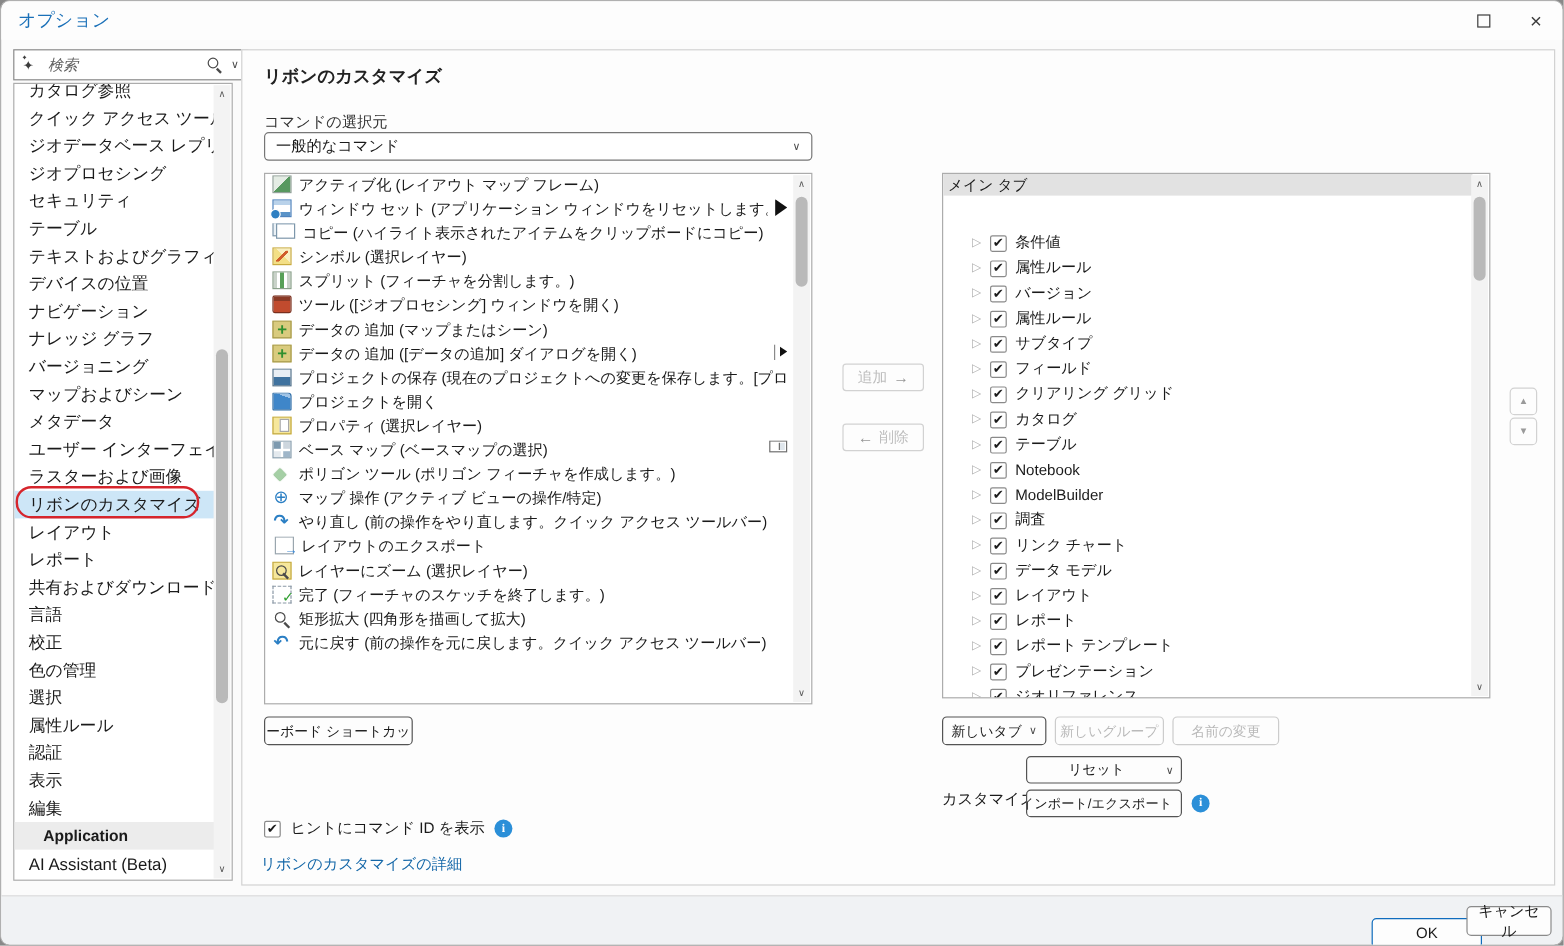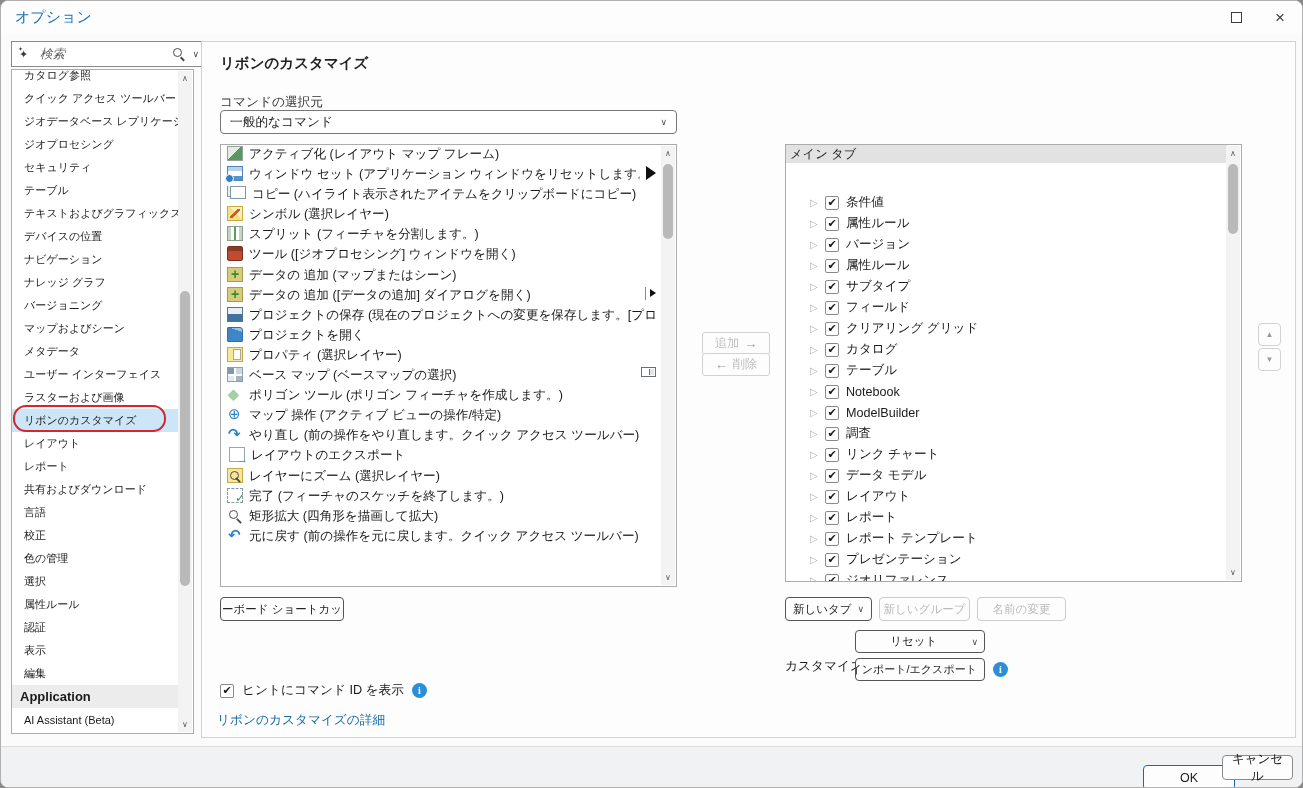--- a/index.html
+++ b/index.html
@@ -31,23 +31,23 @@
   
   .vscroll{position:absolute;top:1px;right:1px;bottom:1px;width:14px;background:#f3f3f3;}
   .sb-arrow{position:absolute;left:0;right:0;height:15px;display:flex;align-items:center;justify-content:center;font-size:8px;color:#5a5a5a;}
   .sb-arrow.up{top:0;} .sb-arrow.up::after{content:"∧";}
   .sb-arrow.down{bottom:0;} .sb-arrow.down::after{content:"∨";}
   .sb-thumb{position:absolute;left:2px;right:2px;background:#b9b9b9;border-radius:6px;}
 
   
   .sidebar-list{position:absolute;left:10px;top:68px;width:183px;height:665px;border:1px solid #acacac;background:#fff;overflow:hidden;}
   .sidebar-rows{position:absolute;left:0;top:-6px;right:14px;}
-  .srow{display:flex;align-items:center;height:23px;padding-left:12px;font-size:11px;white-space:nowrap;overflow:hidden;}
+  .srow{display:flex;align-items:center;height:23px;padding-left:12px;font-size:14px;white-space:nowrap;overflow:hidden;}
   .srow.selected{background:#cde6f7;}
-  .srow.group-header{background:#ececec;font-weight:bold;padding-left:8px;font-size:13px;}
+  .srow.group-header{background:#ececec;font-weight:bold;padding-left:24px;font-size:13px;}
   .red-ring{position:absolute;left:12px;top:404px;width:153px;height:27px;border:2px solid #d6252c;border-radius:13px;pointer-events:none;}
 
   
   .main-panel{position:absolute;left:200px;top:40px;width:1095px;height:697px;background:#fdfdfd;border:1px solid #d2d2d2;}
   .heading{position:absolute;left:18px;top:12px;font-size:14.5px;font-weight:bold;color:#222;}
   .choose-label{position:absolute;left:18px;top:52px;font-size:12.7px;color:#333;}
   .select{position:absolute;left:18px;top:68px;width:457px;height:24px;border:1px solid #767676;border-radius:4px;background:#fff;display:flex;align-items:center;padding:0 9px;font-size:12.7px;}
   .select .chev{margin-left:auto;}
 
   
@@ -97,21 +97,21 @@
 
   .menu-large{margin-left:auto;width:0;height:0;border-left:10px solid #111;border-top:7px solid transparent;border-bottom:7px solid transparent;}
   .menu-small{margin-left:auto;border-left:1px solid #8a8a8a;padding-left:4px;height:13px;display:flex;align-items:center;}
   .menu-small::after{content:"";width:0;height:0;border-left:6px solid #111;border-top:4px solid transparent;border-bottom:4px solid transparent;}
   .gal{margin-left:auto;width:15px;height:10px;border:1px solid #6f6f6f;position:relative;flex:0 0 15px;}
   .gal::after{content:"";position:absolute;right:1px;top:1px;bottom:1px;width:4px;border-left:1px solid #6f6f6f;background:#dfe6ec;}
 
   
   .mid-btn{position:absolute;width:68px;height:23px;border:1px solid #d2d2d2;border-radius:3px;background:#fdfdfd;display:flex;align-items:center;justify-content:center;gap:5px;font-size:12.3px;color:#bdbdbd;}
   .mid-arrow{font-weight:bold;color:#969696;font-size:13px;}
-  #add-btn{left:500px;top:290px;}
+  #add-btn{left:500px;top:261px;}
   #remove-btn{left:500px;top:311px;}
 
   
   .tab-list{position:absolute;left:583px;top:102px;width:457px;height:438px;border:1px solid #acacac;background:#fff;overflow:hidden;}
   .tab-header{position:absolute;left:0;top:0;right:14px;height:18px;background:#e2e2e2;font-size:12.3px;display:flex;align-items:center;padding-left:4px;color:#1a1a1a;}
   .tab-rows{position:absolute;left:12px;top:19px;right:14px;margin-top:28px;}
   .trow{display:flex;align-items:center;gap:7px;height:21px;padding-left:12px;font-size:12.6px;white-space:nowrap;}
   .exp{color:#b0b0b0;font-size:10px;width:8px;}
   .exp::after{content:"▷";}
   .cb{width:14px;height:14px;border:1px solid #8a8a8a;border-radius:2px;background:#fff;display:inline-flex;align-items:center;justify-content:center;flex:0 0 14px;}

